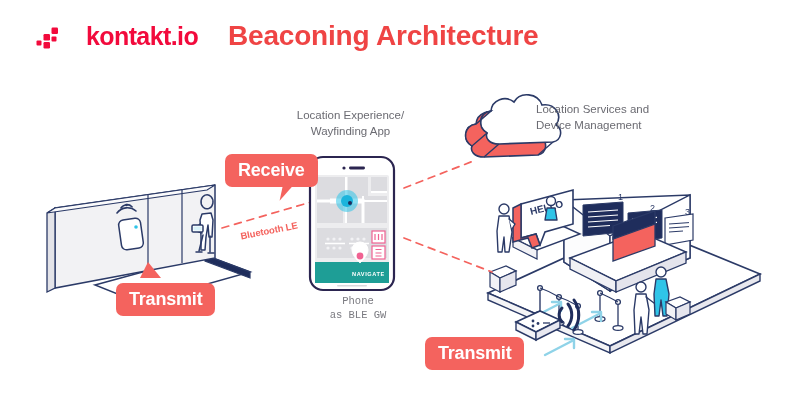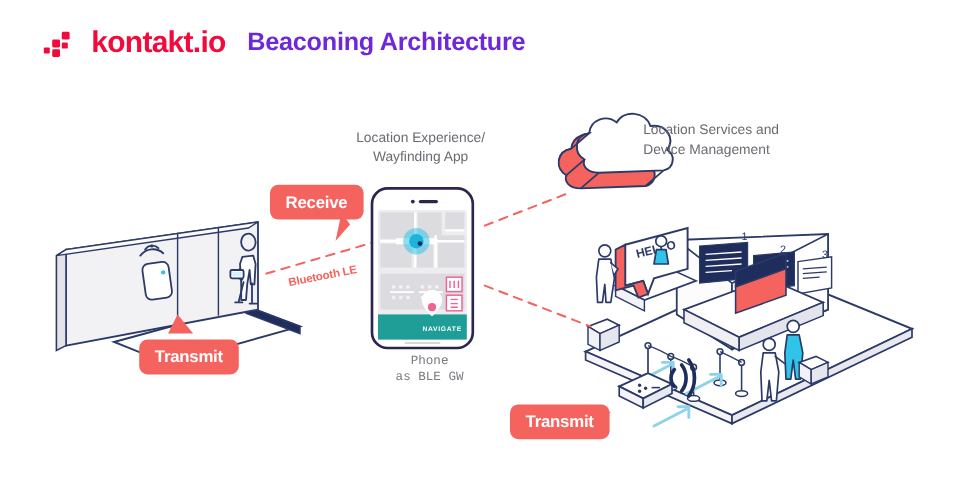--- a/index.html
+++ b/index.html
@@ -8,44 +8,44 @@
     width:800px;height:400px;
     background:#ffffff;
     font-family:"Liberation Sans","DejaVu Sans",sans-serif;
     overflow:hidden;
     position:relative;
   }
   .stage{position:absolute;inset:0;width:800px;height:400px;}
 
   
   .header{position:absolute;left:36px;top:22px;display:flex;align-items:center;gap:14px;}
-  .logo-wrap{display:flex;align-items:center;gap:14px;}
+  .logo-wrap{display:flex;align-items:center;gap:24px;}
   .logo-mark{width:26px;height:26px;display:block;}
   .logo-word{
     font-size:25px;font-weight:bold;color:#F20A3C;
     letter-spacing:-0.6px;line-height:1;
   }
   .page-title{
-    font-size:21px;font-weight:bold;color:#6d28d9;
-    letter-spacing:-0.2px;line-height:1;margin-left:4px;
+    font-size:28px;font-weight:bold;color:#ef4444;
+    letter-spacing:-0.2px;line-height:1;margin-left:16px;
   }
 
   
   .caption{
     position:absolute;color:#6B6B72;font-size:11.5px;line-height:1.35;
     text-align:center;white-space:pre-line;
   }
   .cap-app{left:278px;top:108px;width:145px;}
   .cap-cloud{left:536px;top:102px;width:200px;text-align:left;}
   .cap-phone{left:318px;top:294px;width:80px;font-size:10.5px;color:#7A7A80;font-family:Liberation Mono, monospace;}
 
   
   .badge{
     position:absolute;background:#F4635E;color:#ffffff;
-    font-size:14px;font-weight:bold;border-radius:7px;
+    font-size:18px;font-weight:bold;border-radius:7px;
     padding:7px 13px 8px;letter-spacing:-0.2px;line-height:1;
     white-space:nowrap;z-index:40;
   }
   .badge-receive{left:225px;top:154px;}
   .badge-transmit-left{left:116px;top:283px;}
   .badge-transmit-right{left:425px;top:337px;}
   .badge-tail{position:absolute;width:0;height:0;z-index:39;}
   .tail-receive{left:282px;top:178px;border-left:9px solid #F4635E;border-top:8px solid transparent;border-bottom:16px solid transparent;transform:rotate(12deg);}
   .tail-tl{left:140px;top:262px;border-bottom:16px solid #F4635E;border-left:8px solid transparent;border-right:13px solid transparent;}
   .tail-tr{left:488px;top:340px;border-left:22px solid #F4635E;border-top:5px solid transparent;border-bottom:13px solid transparent;transform:rotate(-10deg);}

